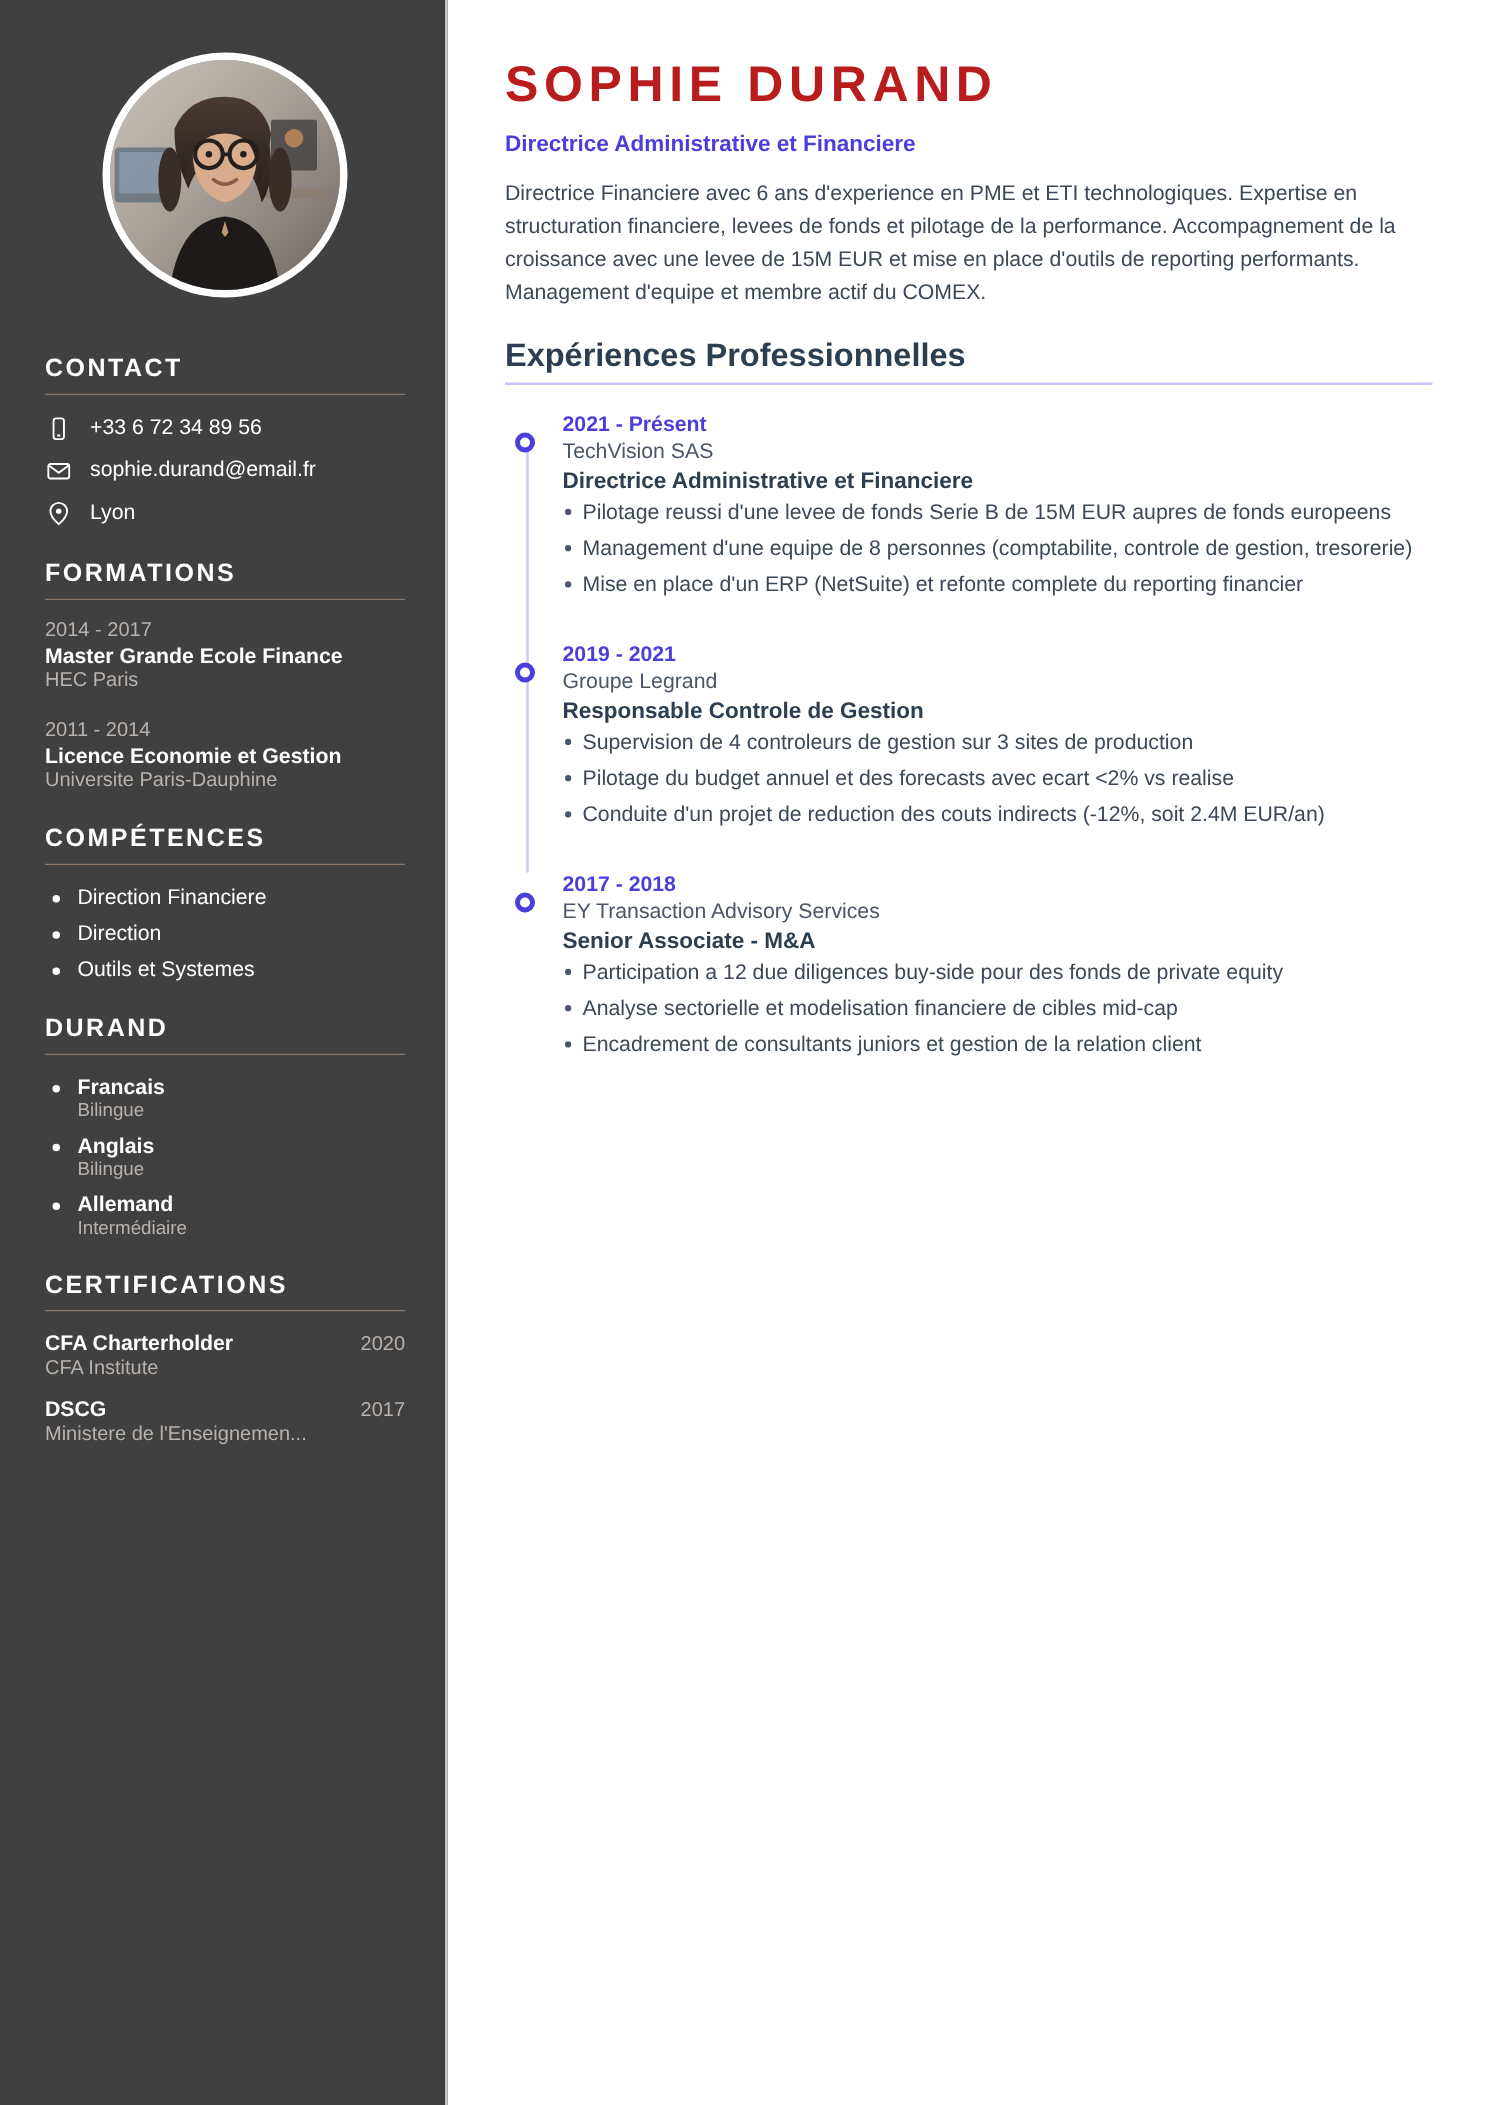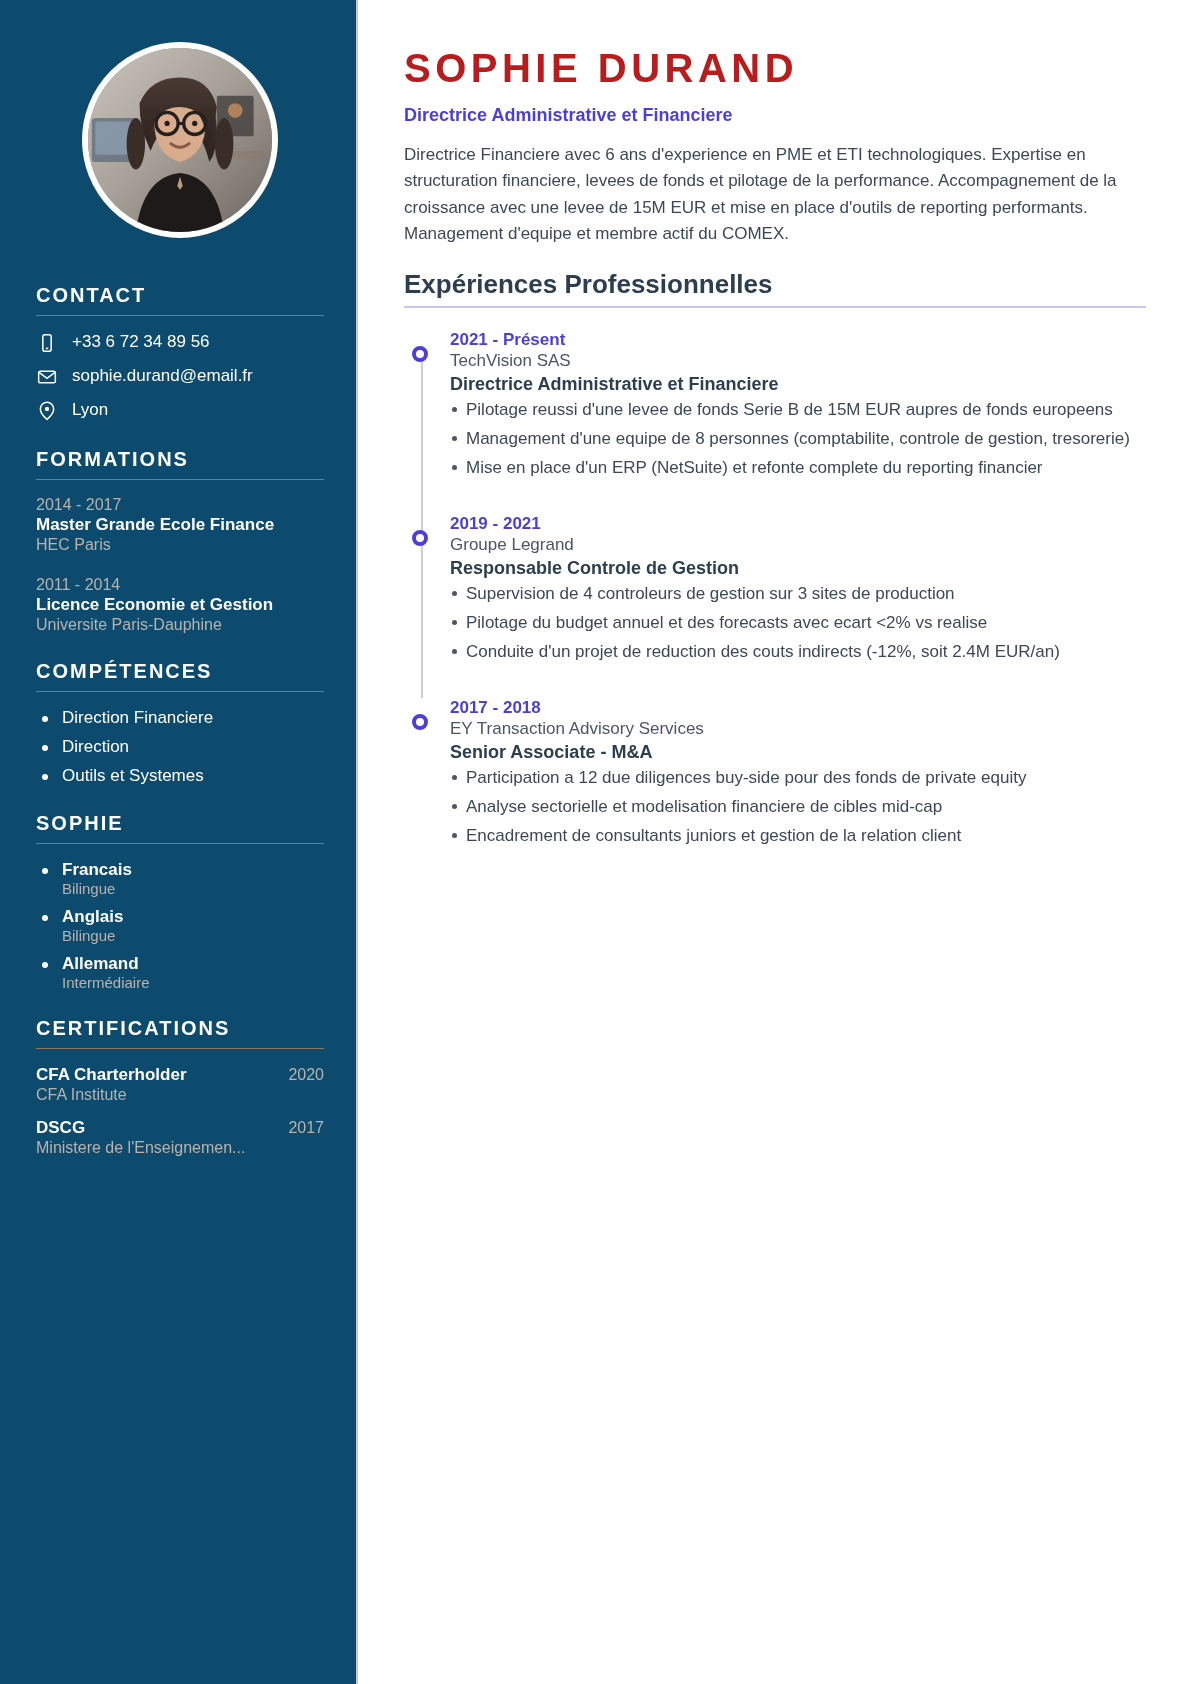--- a/index.html
+++ b/index.html
@@ -7,21 +7,21 @@
     width: 1190px; height: 1684px;
     background: #ffffff;
     font-family: "Liberation Sans", sans-serif;
     -webkit-font-smoothing: antialiased;
   }
   .page { display: flex; width: 1190px; height: 1684px; background:#fff; }
 
   
   .sidebar {
     width: 358px; min-width: 358px;
-    background: #0c4a6e;
+    background: #404040;
     color: #ffffff;
     padding: 42px 34px 40px 36px;
     position: relative;
   }
   .sidebar::after{
     content:""; position:absolute; top:0; right:0; width:2px; height:100%;
     background:#c9c6c4;
   }
   .photo-wrap { display:flex; justify-content:center; margin-bottom: 46px; }
   .photo {
@@ -211,21 +211,21 @@
       <div class="side-h">COMPÉTENCES</div>
       <div class="side-rule"></div>
       <ul class="bullet-list">
         <li>Direction Financiere</li>
         <li>Direction</li>
         <li>Outils et Systemes</li>
       </ul>
     </section>
 
     <section class="side-block">
-      <div class="side-h">SOPHIE</div>
+      <div class="side-h">DURAND</div>
       <div class="side-rule"></div>
 
       <div class="lang-item">
         <div class="lang-name">Francais</div>
         <div class="lang-level">Bilingue</div>
       </div>
       <div class="lang-item">
         <div class="lang-name">Anglais</div>
         <div class="lang-level">Bilingue</div>
       </div>

